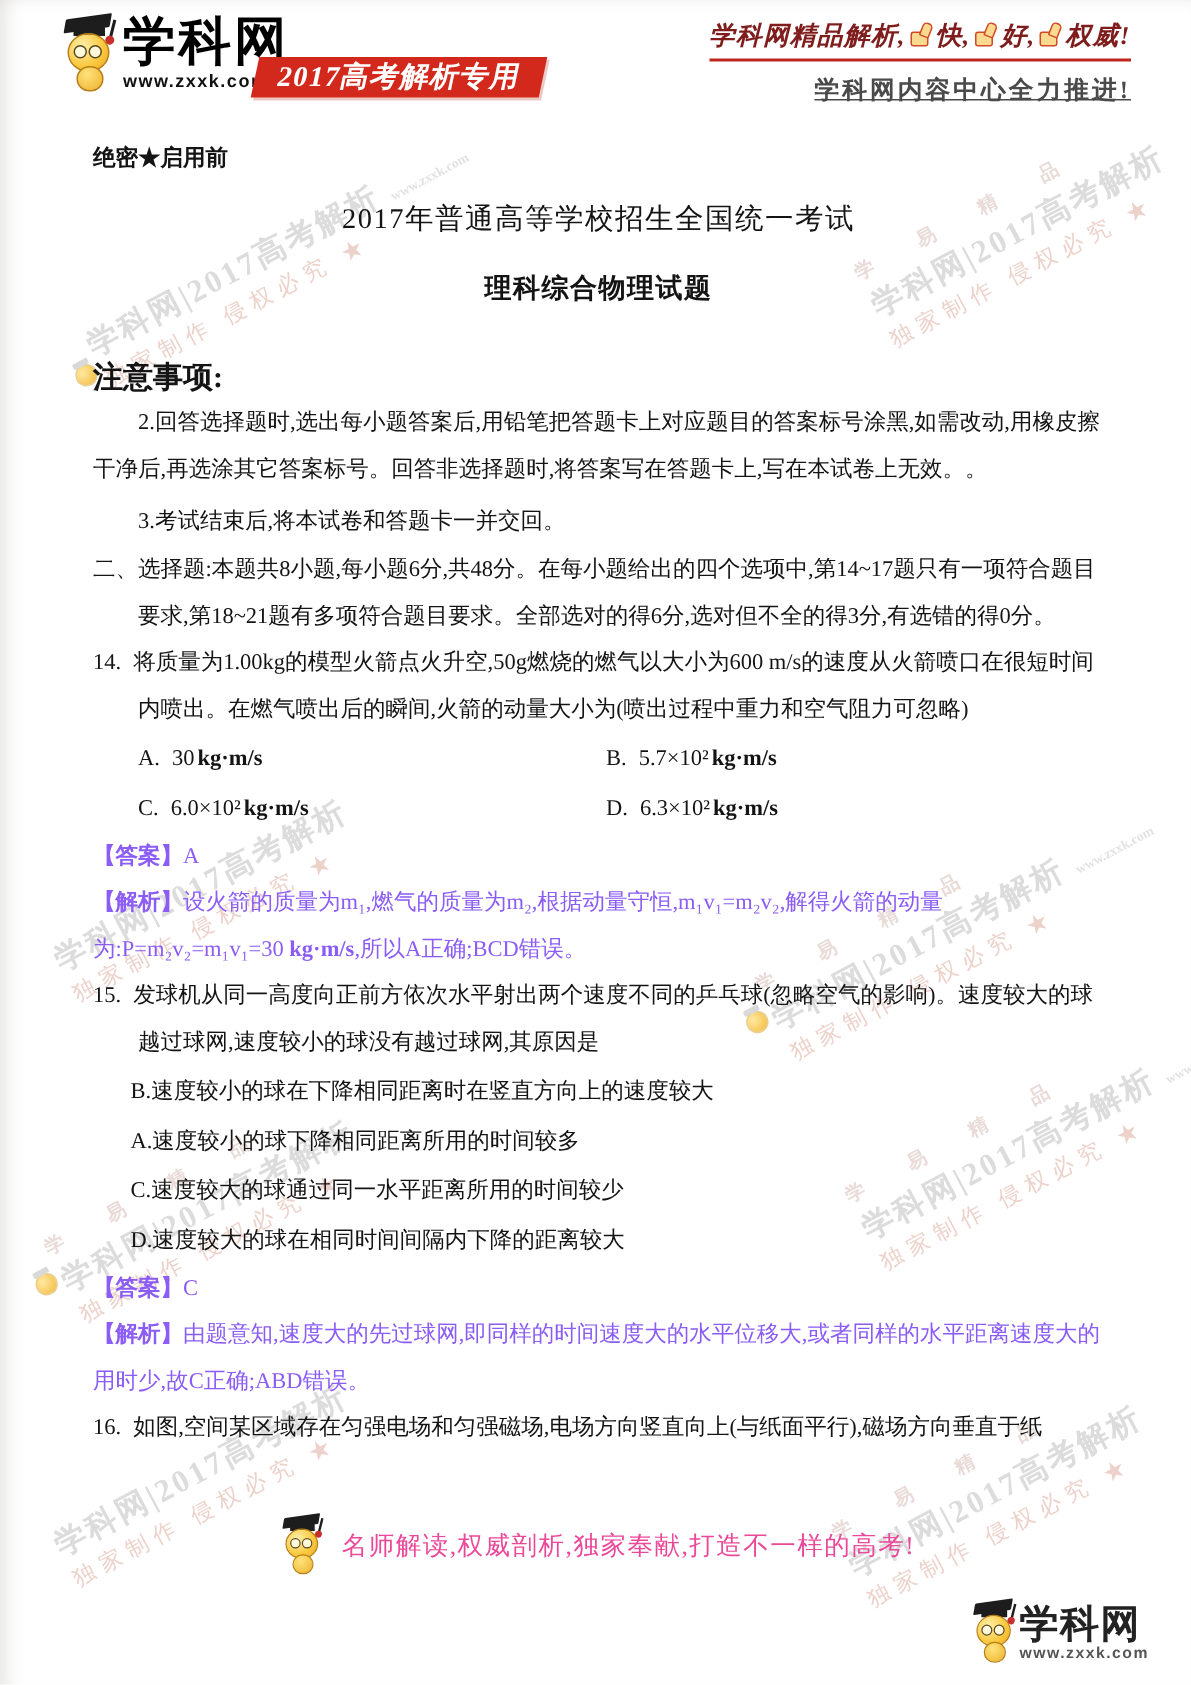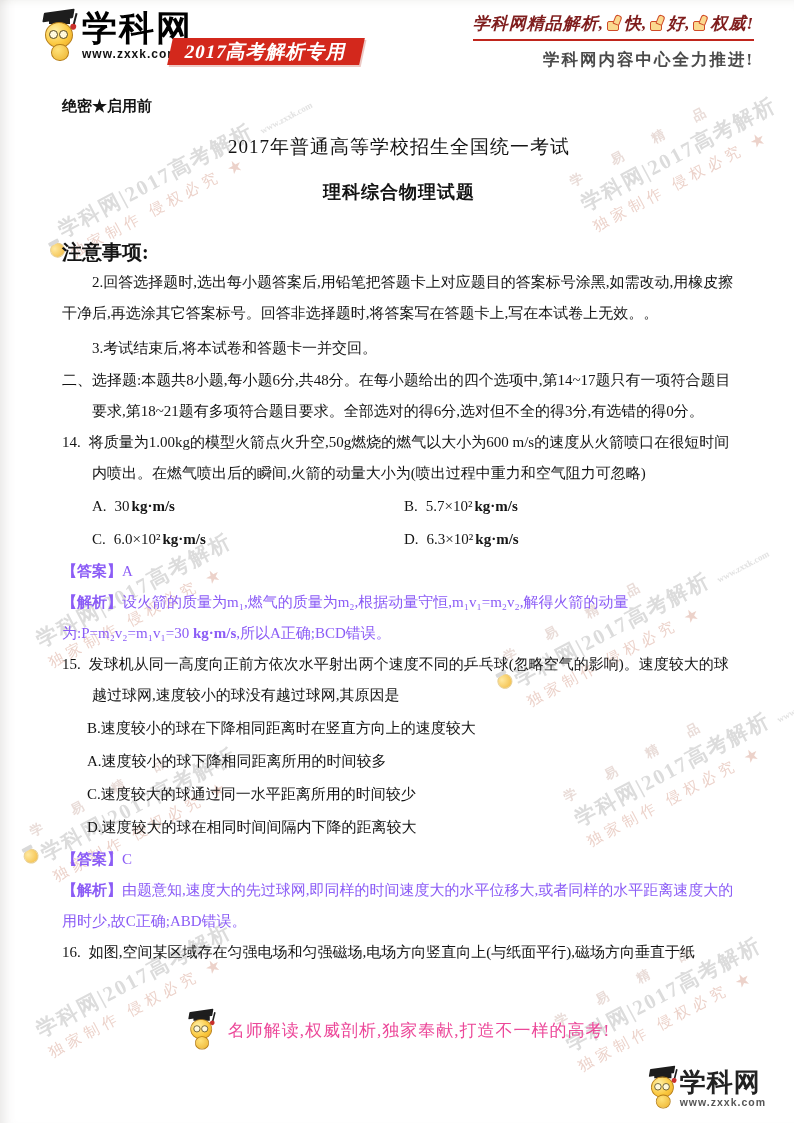--- a/index.html
+++ b/index.html
@@ -36,21 +36,21 @@
   .logo-block{position:absolute;top:10px;left:42px;display:flex;align-items:flex-start;z-index:3;}
   .logo-text{margin-left:4px;line-height:1;}
   .logo-name{font-family:"Liberation Sans","DejaVu Sans",sans-serif;font-size:35px;font-weight:900;letter-spacing:2px;color:#000;}
   .logo-url{font-family:"Liberation Sans","DejaVu Sans",sans-serif;font-size:12px;font-weight:bold;color:#111;letter-spacing:1px;margin-top:3px;}
   .banner{position:absolute;top:38px;left:170px;z-index:3;height:27px;line-height:27px;padding:0 15px;
     background:#d3281c;color:#fff;font-weight:bold;font-size:19px;letter-spacing:1px;transform:skewX(-12deg);
     box-shadow:2px 2px 0 rgba(180,40,25,.25);}
   .slogan{position:absolute;top:12px;right:40px;z-index:3;text-align:right;}
   .slogan-1{font-size:17px;font-weight:bold;font-style:italic;color:#7f1d1d;letter-spacing:1px;
     border-bottom:2px solid #c0251c;padding-bottom:4px;white-space:nowrap;}
-  .slogan-2{font-size:16.5px;font-weight:bold;color:#4a4a4a;letter-spacing:2px;margin-top:8px;}
+  .slogan-2{font-size:16.5px;font-weight:bold;color:#4a4a4a;letter-spacing:2px;margin-top:8px;text-decoration:underline;}
   .thumb{display:inline-block;width:16px;height:15px;position:relative;margin:0 2px;vertical-align:-2px;}
   .thumb::before{content:"";position:absolute;left:1px;bottom:0;width:10px;height:8px;background:#fbd98f;border:1.5px solid #cf4b28;border-radius:2px;}
   .thumb::after{content:"";position:absolute;left:8px;top:-1px;width:5px;height:8px;background:#fbd98f;border:1.5px solid #cf4b28;border-radius:3px 3px 1px 1px;transform:rotate(22deg);}
   
   .content{position:absolute;top:96px;left:62px;width:674px;z-index:2;font-size:15px;line-height:31px;}
   .classification{font-weight:bold;font-size:15px;line-height:20px;}
   .title{text-align:center;font-size:19px;line-height:30px;margin-top:16px;letter-spacing:1px;}
   .subtitle{text-align:center;font-size:18px;font-weight:bold;line-height:28px;margin-top:16px;letter-spacing:1px;}
   .notice-h{font-weight:bold;font-size:20px;line-height:22px;margin-top:35px;}
   p{margin:0;}

